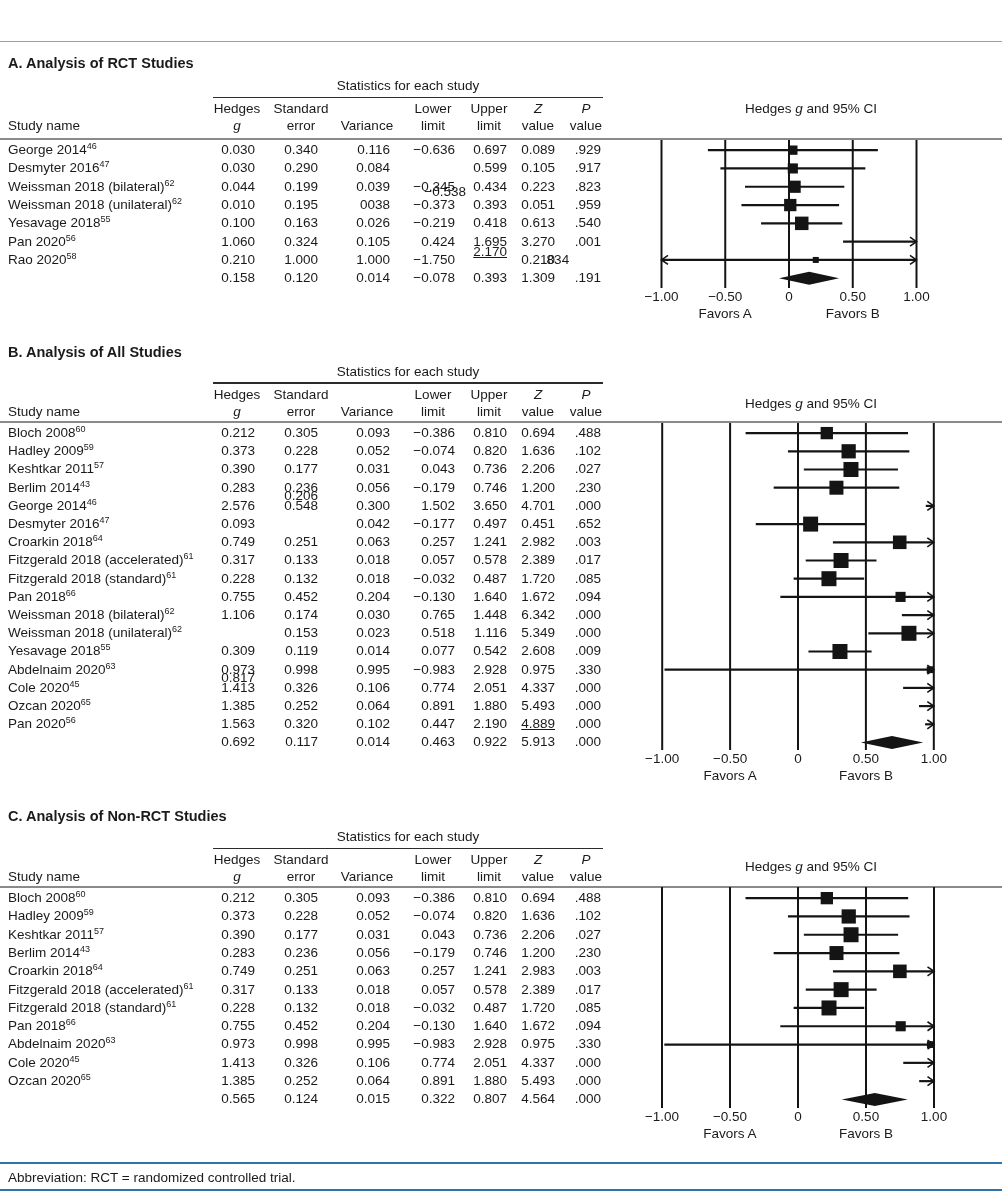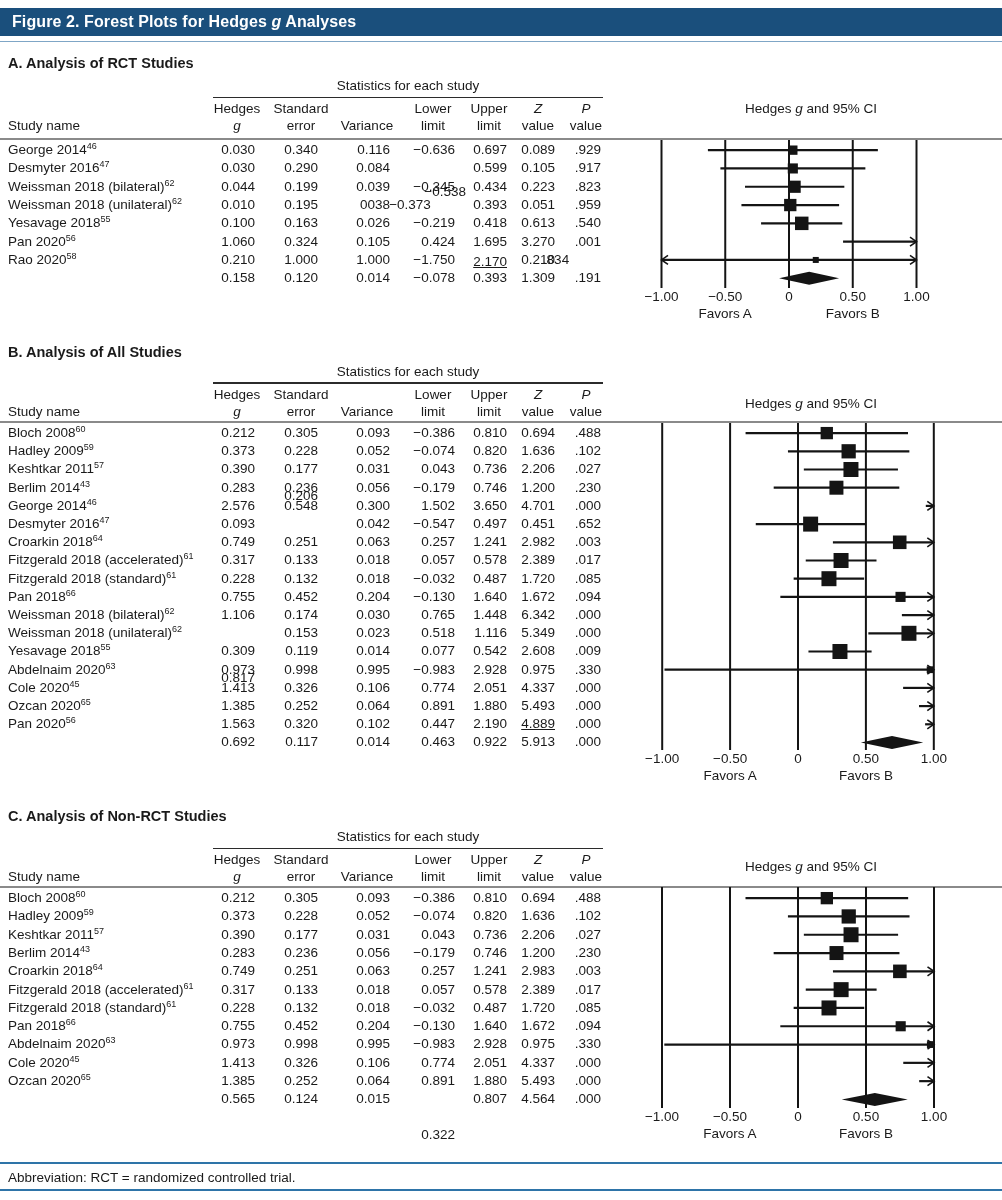--- a/index.html
+++ b/index.html
@@ -21,23 +21,20 @@
   .name  { font-size:13.5px; text-align:left; line-height:18px; white-space:nowrap; }
   .name sup { font-size:9px; vertical-align:super; line-height:0; }
   .plot-title { font-size:13.5px; text-align:center; white-space:nowrap; }
   .footer { font-size:13.5px; white-space:nowrap; }
   .it { font-style:italic; }
 </style>
 </head>
 <body>
 
 <div class="figure" id="figure">
-  <div class="abs titlebar">
-    <span id="fig-title"><span>Figure 2. Forest Plots for Hedges </span><span class="it">g</span><span> Analyses</span></span>
-  </div>
   <div class="abs hairline" style="left:0;top:41px;width:1002px;"></div>
 
   <div id="panels">
       <div class="abs section-label" style="left: 8px; top: 55px;">A. Analysis of RCT Studies</div>
       <div class="abs stats-span" style="left: 213px; top: 78px; width: 390px;">Statistics for each study</div>
       <div class="abs rule-dark" style="left: 213px; top: 96.5px; width: 390px;"></div>
       <div class="abs col-h" style="left: 192px; top: 100px; width: 90px;"><span>Hedges</span></div>
       <div class="abs col-h" style="left: 192px; top: 117px; width: 90px;"><span class="it">g</span></div>
       <div class="abs col-h" style="left: 256px; top: 100px; width: 90px;"><span>Standard</span></div>
       <div class="abs col-h" style="left: 256px; top: 117px; width: 90px;"><span>error</span></div>
@@ -74,21 +71,21 @@
       <div class="abs cell" style="left: 228px; top: 177.6px; width: 90px; height: 18.3px;">0.199</div>
       <div class="abs cell" style="left: 300px; top: 177.6px; width: 90px; height: 18.3px;">0.039</div>
       <div class="abs cell" style="left: 365px; top: 177.6px; width: 90px; height: 18.3px;">−0.345</div>
       <div class="abs cell" style="left: 417px; top: 177.6px; width: 90px; height: 18.3px;">0.434</div>
       <div class="abs cell" style="left: 465px; top: 177.6px; width: 90px; height: 18.3px;">0.223</div>
       <div class="abs cell" style="left: 511px; top: 177.6px; width: 90px; height: 18.3px;">.823</div>
       <div class="abs name" style="left: 8px; top: 195.9px; height: 18.3px; width: 250px;"><span>Weissman 2018 (unilateral)</span><sup>62</sup></div>
       <div class="abs cell" style="left: 165px; top: 195.9px; width: 90px; height: 18.3px;">0.010</div>
       <div class="abs cell" style="left: 228px; top: 195.9px; width: 90px; height: 18.3px;">0.195</div>
       <div class="abs cell" style="left: 300px; top: 195.9px; width: 90px; height: 18.3px;">0038</div>
-      <div class="abs cell" style="left: 365px; top: 195.9px; width: 90px; height: 18.3px; text-align: center;">−0.373</div>
+      <div class="abs cell" style="left: 365px; top: 195.9px; width: 90px; height: 18.3px;">−0.373</div>
       <div class="abs cell" style="left: 417px; top: 195.9px; width: 90px; height: 18.3px;">0.393</div>
       <div class="abs cell" style="left: 465px; top: 195.9px; width: 90px; height: 18.3px;">0.051</div>
       <div class="abs cell" style="left: 511px; top: 195.9px; width: 90px; height: 18.3px;">.959</div>
       <div class="abs name" style="left: 8px; top: 214.2px; height: 18.3px; width: 250px;"><span>Yesavage 2018</span><sup>55</sup></div>
       <div class="abs cell" style="left: 165px; top: 214.2px; width: 90px; height: 18.3px;">0.100</div>
       <div class="abs cell" style="left: 228px; top: 214.2px; width: 90px; height: 18.3px;">0.163</div>
       <div class="abs cell" style="left: 300px; top: 214.2px; width: 90px; height: 18.3px;">0.026</div>
       <div class="abs cell" style="left: 365px; top: 214.2px; width: 90px; height: 18.3px;">−0.219</div>
       <div class="abs cell" style="left: 417px; top: 214.2px; width: 90px; height: 18.3px;">0.418</div>
       <div class="abs cell" style="left: 465px; top: 214.2px; width: 90px; height: 18.3px;">0.613</div>
@@ -99,21 +96,21 @@
       <div class="abs cell" style="left: 300px; top: 232.5px; width: 90px; height: 18.3px;">0.105</div>
       <div class="abs cell" style="left: 365px; top: 232.5px; width: 90px; height: 18.3px;">0.424</div>
       <div class="abs cell" style="left: 417px; top: 232.5px; width: 90px; height: 18.3px;">1.695</div>
       <div class="abs cell" style="left: 465px; top: 232.5px; width: 90px; height: 18.3px;">3.270</div>
       <div class="abs cell" style="left: 511px; top: 232.5px; width: 90px; height: 18.3px;">.001</div>
       <div class="abs name" style="left: 8px; top: 250.8px; height: 18.3px; width: 250px;"><span>Rao 2020</span><sup>58</sup></div>
       <div class="abs cell" style="left: 165px; top: 250.8px; width: 90px; height: 18.3px;">0.210</div>
       <div class="abs cell" style="left: 228px; top: 250.8px; width: 90px; height: 18.3px;">1.000</div>
       <div class="abs cell" style="left: 300px; top: 250.8px; width: 90px; height: 18.3px;">1.000</div>
       <div class="abs cell" style="left: 365px; top: 250.8px; width: 90px; height: 18.3px;">−1.750</div>
-      <div class="abs cell" style="left: 417px; top: 253px; width: 90px; height: 18.3px; text-decoration: underline;">2.170</div>
+      <div class="abs cell" style="left: 417px; top: 243px; width: 90px; height: 18.3px; text-decoration: underline;">2.170</div>
       <div class="abs cell" style="left: 465px; top: 250.8px; width: 90px; height: 18.3px;">0.210</div>
       <div class="abs cell" style="left: 511px; top: 250.8px; width: 90px; height: 18.3px; text-align: center;">.834</div>
       <div class="abs cell" style="left: 165px; top: 269.1px; width: 90px; height: 18.3px;">0.158</div>
       <div class="abs cell" style="left: 228px; top: 269.1px; width: 90px; height: 18.3px;">0.120</div>
       <div class="abs cell" style="left: 300px; top: 269.1px; width: 90px; height: 18.3px;">0.014</div>
       <div class="abs cell" style="left: 365px; top: 269.1px; width: 90px; height: 18.3px;">−0.078</div>
       <div class="abs cell" style="left: 417px; top: 269.1px; width: 90px; height: 18.3px;">0.393</div>
       <div class="abs cell" style="left: 465px; top: 269.1px; width: 90px; height: 18.3px;">1.309</div>
       <div class="abs cell" style="left: 511px; top: 269.1px; width: 90px; height: 18.3px;">.191</div>
       <div class="abs plot-title" style="left: 620px; top: 101px; width: 382px;"><span>Hedges </span><span class="it">g</span><span> and 95% CI</span></div>
@@ -204,21 +201,21 @@
       <div class="abs cell" style="left: 228px; top: 496.8px; width: 90px; height: 18.2px;">0.548</div>
       <div class="abs cell" style="left: 300px; top: 496.8px; width: 90px; height: 18.2px;">0.300</div>
       <div class="abs cell" style="left: 365px; top: 496.8px; width: 90px; height: 18.2px;">1.502</div>
       <div class="abs cell" style="left: 417px; top: 496.8px; width: 90px; height: 18.2px;">3.650</div>
       <div class="abs cell" style="left: 465px; top: 496.8px; width: 90px; height: 18.2px;">4.701</div>
       <div class="abs cell" style="left: 511px; top: 496.8px; width: 90px; height: 18.2px;">.000</div>
       <div class="abs name" style="left: 8px; top: 515px; height: 18.2px; width: 250px;"><span>Desmyter 2016</span><sup>47</sup></div>
       <div class="abs cell" style="left: 165px; top: 515px; width: 90px; height: 18.2px;">0.093</div>
       <div class="abs cell" style="left: 228px; top: 487px; width: 90px; height: 18.2px; padding-left: 10px;">0.206</div>
       <div class="abs cell" style="left: 300px; top: 515px; width: 90px; height: 18.2px;">0.042</div>
-      <div class="abs cell" style="left: 365px; top: 515px; width: 90px; height: 18.2px;">−0.547</div>
+      <div class="abs cell" style="left: 365px; top: 515px; width: 90px; height: 18.2px;">−0.177</div>
       <div class="abs cell" style="left: 417px; top: 515px; width: 90px; height: 18.2px;">0.497</div>
       <div class="abs cell" style="left: 465px; top: 515px; width: 90px; height: 18.2px;">0.451</div>
       <div class="abs cell" style="left: 511px; top: 515px; width: 90px; height: 18.2px;">.652</div>
       <div class="abs name" style="left: 8px; top: 533.2px; height: 18.2px; width: 250px;"><span>Croarkin 2018</span><sup>64</sup></div>
       <div class="abs cell" style="left: 165px; top: 533.2px; width: 90px; height: 18.2px;">0.749</div>
       <div class="abs cell" style="left: 228px; top: 533.2px; width: 90px; height: 18.2px;">0.251</div>
       <div class="abs cell" style="left: 300px; top: 533.2px; width: 90px; height: 18.2px;">0.063</div>
       <div class="abs cell" style="left: 365px; top: 533.2px; width: 90px; height: 18.2px;">0.257</div>
       <div class="abs cell" style="left: 417px; top: 533.2px; width: 90px; height: 18.2px;">1.241</div>
       <div class="abs cell" style="left: 465px; top: 533.2px; width: 90px; height: 18.2px;">2.982</div>
@@ -467,21 +464,21 @@
       <div class="abs cell" style="left: 165px; top: 1072px; width: 90px; height: 18.3px;">1.385</div>
       <div class="abs cell" style="left: 228px; top: 1072px; width: 90px; height: 18.3px;">0.252</div>
       <div class="abs cell" style="left: 300px; top: 1072px; width: 90px; height: 18.3px;">0.064</div>
       <div class="abs cell" style="left: 365px; top: 1072px; width: 90px; height: 18.3px;">0.891</div>
       <div class="abs cell" style="left: 417px; top: 1072px; width: 90px; height: 18.3px;">1.880</div>
       <div class="abs cell" style="left: 465px; top: 1072px; width: 90px; height: 18.3px;">5.493</div>
       <div class="abs cell" style="left: 511px; top: 1072px; width: 90px; height: 18.3px;">.000</div>
       <div class="abs cell" style="left: 165px; top: 1090.3px; width: 90px; height: 18.3px;">0.565</div>
       <div class="abs cell" style="left: 228px; top: 1090.3px; width: 90px; height: 18.3px;">0.124</div>
       <div class="abs cell" style="left: 300px; top: 1090.3px; width: 90px; height: 18.3px;">0.015</div>
-      <div class="abs cell" style="left: 365px; top: 1090.3px; width: 90px; height: 18.3px; margin-top: 36px;">0.322</div>
+      <div class="abs cell" style="left: 365px; top: 1090.3px; width: 90px; height: 18.3px;">0.322</div>
       <div class="abs cell" style="left: 417px; top: 1090.3px; width: 90px; height: 18.3px;">0.807</div>
       <div class="abs cell" style="left: 465px; top: 1090.3px; width: 90px; height: 18.3px;">4.564</div>
       <div class="abs cell" style="left: 511px; top: 1090.3px; width: 90px; height: 18.3px;">.000</div>
       <div class="abs plot-title" style="left: 620px; top: 859px; width: 382px;"><span>Hedges </span><span class="it">g</span><span> and 95% CI</span></div>
       <svg width="382" height="272" style="position: absolute; left: 620px; top: 887px; overflow: visible;">
         <line x1="42" y1="0" x2="42" y2="221" stroke="#141414" stroke-width="2"></line>
         <line x1="110" y1="0" x2="110" y2="221" stroke="#141414" stroke-width="2"></line>
         <line x1="178" y1="0" x2="178" y2="221" stroke="#141414" stroke-width="2"></line>
         <line x1="246" y1="0" x2="246" y2="221" stroke="#141414" stroke-width="2"></line>
         <line x1="314" y1="0" x2="314" y2="221" stroke="#141414" stroke-width="2"></line>

